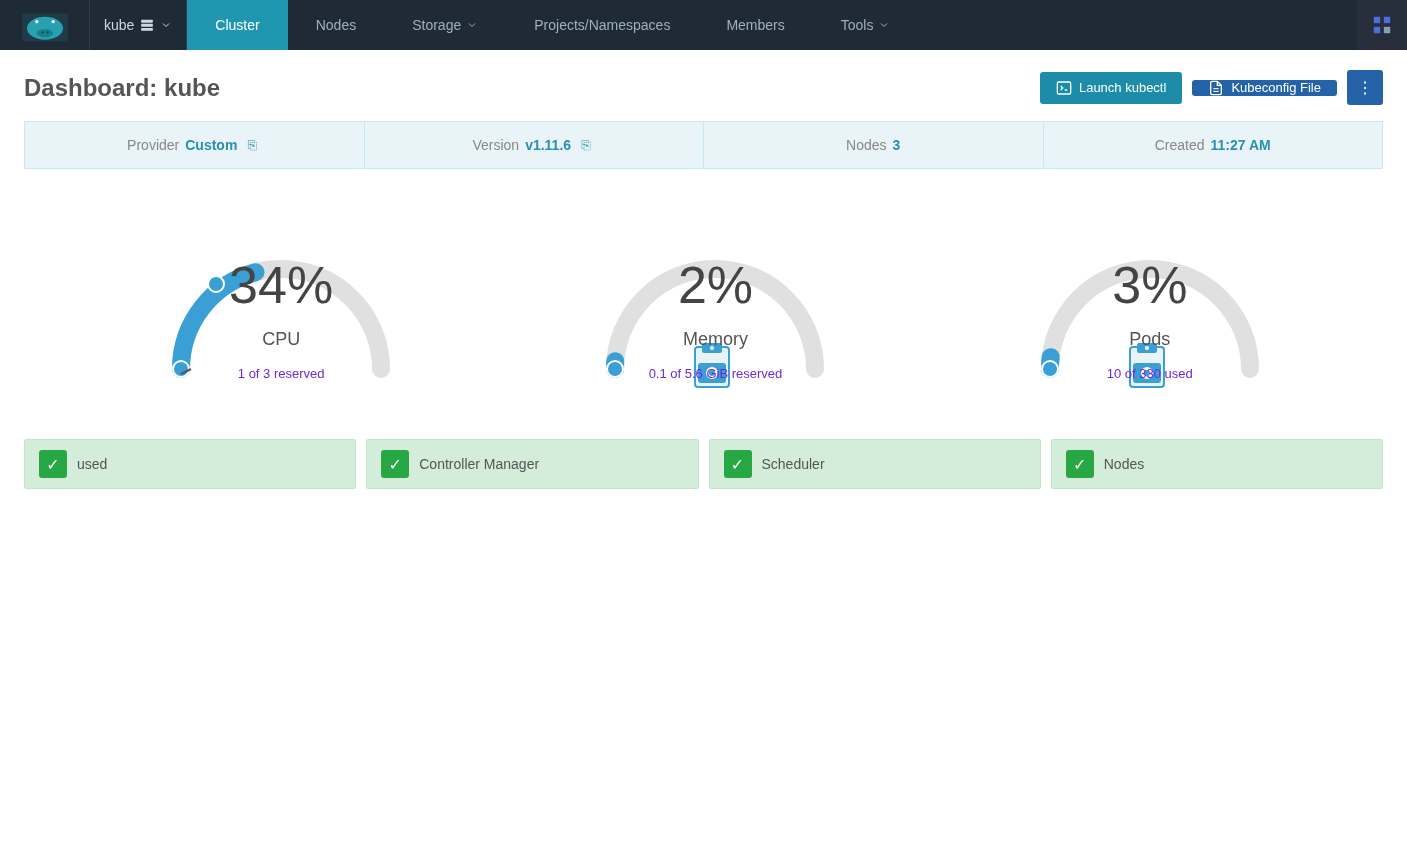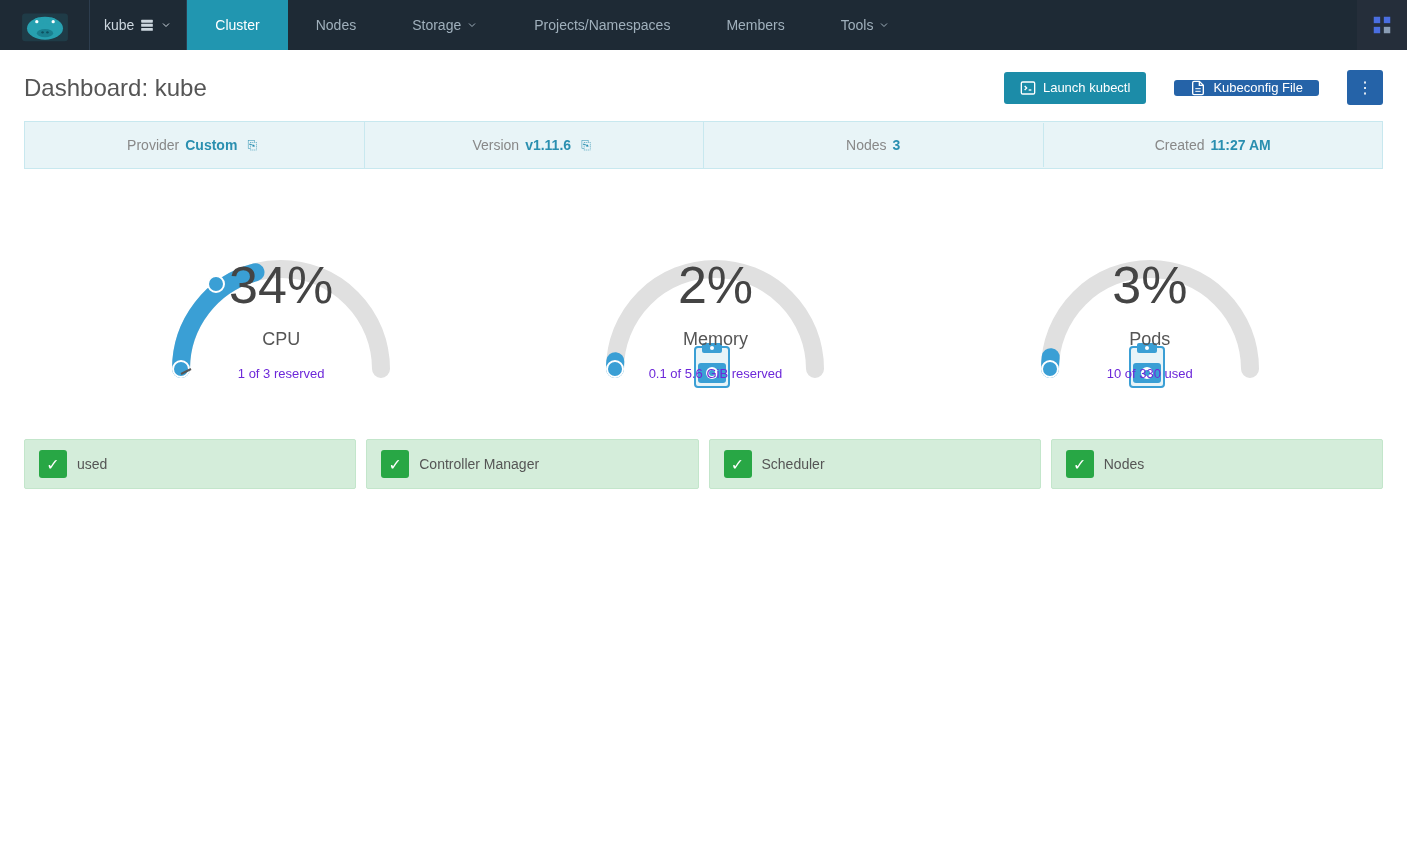--- a/index.html
+++ b/index.html
@@ -83,28 +83,28 @@
     
     .page-header {
       display: flex;
       align-items: center;
       justify-content: space-between;
       padding: 20px 24px 16px 24px;
       background: #fff;
     }
     .page-title {
       font-size: 24px;
-      font-weight: 400;
+      font-weight: 700;
       color: #333;
       text-align: right;
     }
     .page-title span { color: #555; }
     .header-actions {
       display: flex;
-      gap: 28px;
+      gap: 10px;
       align-items: center;
     }
     .btn-primary {
       background: #1c8ca8;
       color: #fff;
       border: none;
       padding: 8px 16px;
       border-radius: 3px;
       font-size: 13px;
       cursor: pointer;

